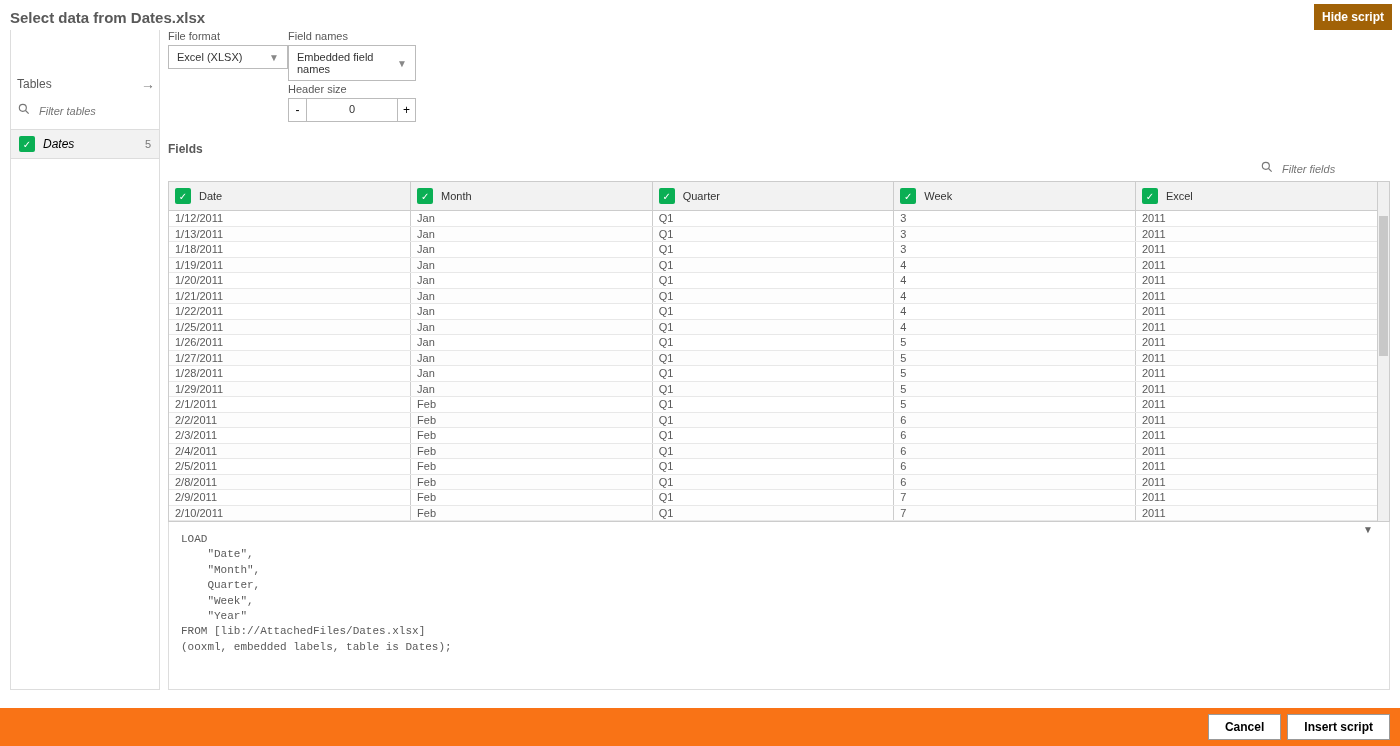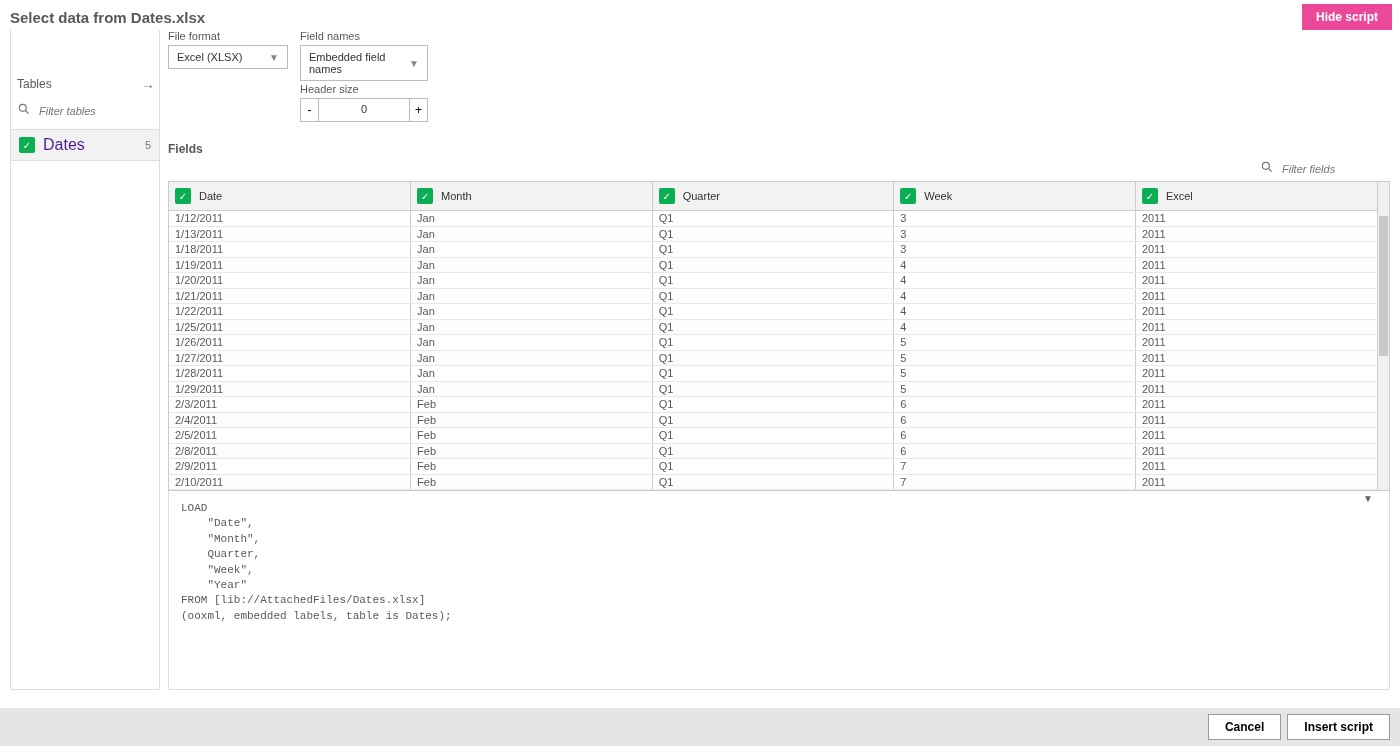--- a/index.html
+++ b/index.html
@@ -15,24 +15,24 @@
     align-items: center;
     justify-content: space-between;
     padding: 4px 8px 0 10px;
   }
   .title {
     font-size: 15px;
     font-weight: 600;
     color: #595959;
   }
   .hide-script-btn {
-    background: #ec4899;
+    background: #a16207;
     color: #fff;
     border: none;
-    padding: 6px 14px;
+    padding: 6px 8px;
     font-size: 12px;
     font-weight: 600;
     cursor: pointer;
   }
   .main-body {
     display: flex;
     padding: 0 10px;
     gap: 8px;
     height: 660px;
   }
@@ -89,30 +89,29 @@
     height: 16px;
     background: #0aaf54;
     color: #fff;
     font-size: 10px;
     display: flex;
     align-items: center;
     justify-content: center;
     border-radius: 2px;
     flex-shrink: 0;
   }
-  .table-name { flex: 1; font-size: 16px; color:#4c1d95;}
+  .table-name { flex: 1; font-size: 12px; color:#000000;font-style:italic;}
   .table-count { color: #777; font-size: 11px; }
   .right-panel {
     flex: 1;
     display: flex;
     flex-direction: column;
   }
   .config-row {
     display: flex;
-    gap: 12px;
     padding: 0 0 2px 0;
   }
   .config-group {
     display: flex;
     flex-direction: column;
     gap: 3px;
   }
   .config-label {
     font-size: 11px;
     color: #595959;
@@ -243,21 +242,21 @@
     border: 1px solid #ddd;
     border-top: none;
     padding: 10px 12px;
     font-family: "Courier New", monospace;
     font-size: 11px;
     line-height: 1.4;
     white-space: pre;
     color: #5a5a5a;
   }
   .footer {
-    background: #e5e5e5;
+    background: #f97316;
     display: flex;
     justify-content: flex-end;
     gap: 6px;
     padding: 6px 10px;
     position: fixed;
     bottom: 0;
     left: 0;
     right: 0;
   }
   .footer button {
@@ -456,20 +455,34 @@
                 <td>2011</td>
               </tr>
               <tr>
                 <td>1/29/2011</td>
                 <td>Jan</td>
                 <td>Q1</td>
                 <td>5</td>
                 <td>2011</td>
               </tr>
               <tr>
+                <td>2/1/2011</td>
+                <td>Feb</td>
+                <td>Q1</td>
+                <td>5</td>
+                <td>2011</td>
+              </tr>
+              <tr>
+                <td>2/2/2011</td>
+                <td>Feb</td>
+                <td>Q1</td>
+                <td>6</td>
+                <td>2011</td>
+              </tr>
+              <tr>
                 <td>2/3/2011</td>
                 <td>Feb</td>
                 <td>Q1</td>
                 <td>6</td>
                 <td>2011</td>
               </tr>
               <tr>
                 <td>2/4/2011</td>
                 <td>Feb</td>
                 <td>Q1</td>

